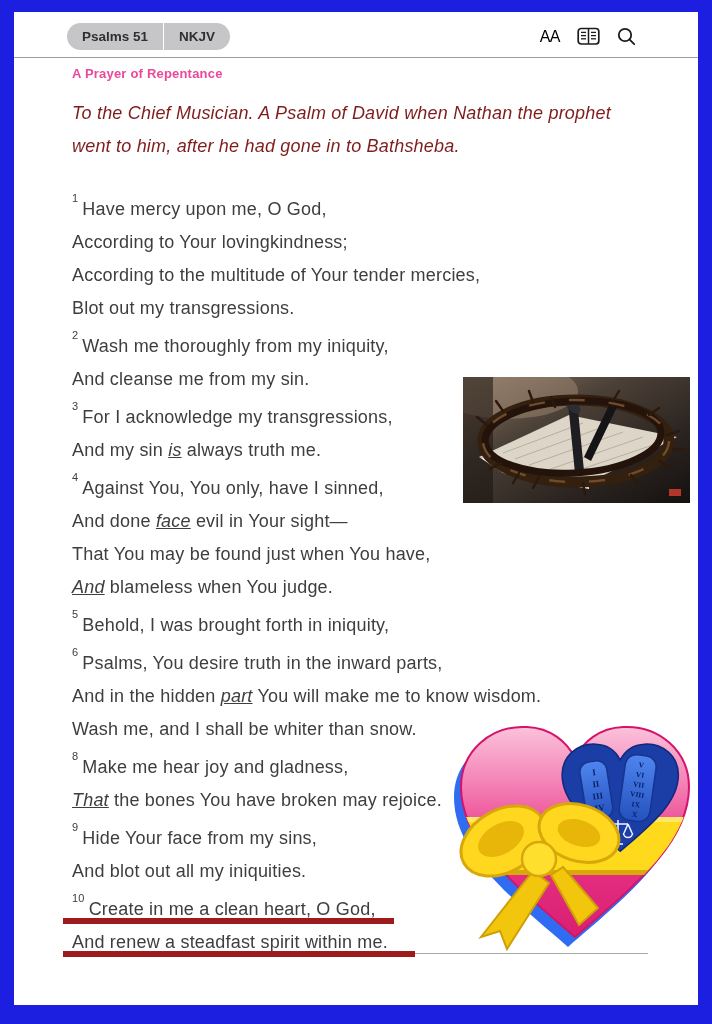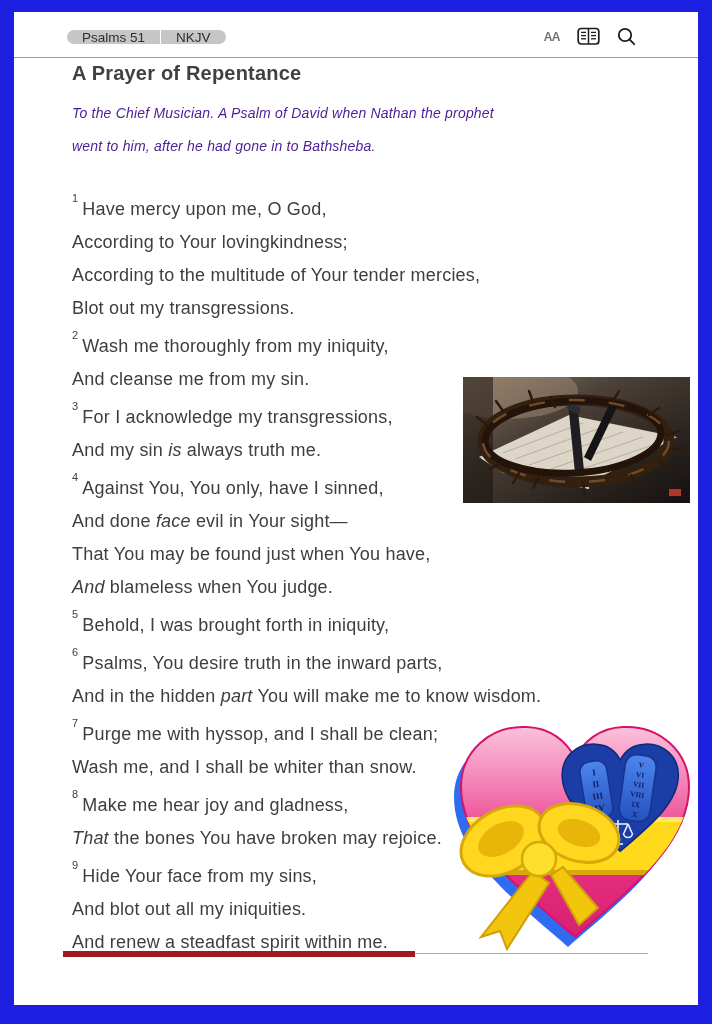--- a/index.html
+++ b/index.html
@@ -7,34 +7,34 @@
   body { font-family:"Liberation Sans","DejaVu Sans",sans-serif; background:#fff; }
 
   .frame { width:712px; height:1024px; background:#1c1fdf; padding:12px 14px 19px 14px; }
   .page  { position:relative; width:684px; height:993px; background:#ffffff; overflow:hidden; }
 
   
   header { height:46px; display:flex; align-items:center; justify-content:space-between;
            padding:4px 62px 0 53px; border-bottom:1px solid #9c9c9c; background:#fff; }
   .pill { display:flex; gap:1px; border-radius:15px; overflow:hidden; }
   .pill button { border:none; background:#c6c6c8; color:#2f2f31; font-family:inherit;
-                 font-size:13.5px; font-weight:normal; height:14px; padding:0 15px; cursor:pointer; }
+                 font-size:13.5px; font-weight:bold; height:27px; padding:0 15px; cursor:pointer; }
   .hdr-actions { display:flex; align-items:center; gap:17px; }
   .hdr-actions button { border:none; background:none; padding:0; cursor:pointer; display:flex; align-items:center; }
-  .aa { font-size:12px; font-weight:bold; color:#737373; letter-spacing:-.5px; font-family:inherit; }
+  .aa { font-size:16px; font-weight:normal; color:#000000; letter-spacing:-.5px; font-family:inherit; }
 
   
   main { position:relative; padding:3px 0 0 58px; }
-  h1 { font-size:20px; line-height:25px; font-weight:bold; color:#404040; letter-spacing:.2px; }
+  h1 { font-size:13px; line-height:25px; font-weight:bold; color:#ec4899; letter-spacing:.2px; }
   .intro { margin-top:11px; }
-  .iline { font-style:italic; font-size:14px; line-height:33px; color:#4c1d95; white-space:nowrap; letter-spacing:.2px; }
+  .iline { font-style:italic; font-size:18px; line-height:33px; color:#7f1d1d; white-space:nowrap; letter-spacing:.2px; }
   .verses { margin-top:25px; }
   .vline { position:relative; font-size:18px; line-height:33px; color:#3e3e40; white-space:nowrap; letter-spacing:.2px; }
   .vnum { font-size:11px; position:relative; top:-6px; margin-right:4px; color:#3e3e40; }
-  .it { font-style:italic; }
+  .it { font-style:italic;text-decoration:underline; }
   .txt { position:relative; display:inline-block; z-index:0; }
   .u .txt::after { content:""; position:absolute; left:-9px; right:-18px; bottom:2px; height:6px;
                    background:#9e1b1b; z-index:-1; }
   .u-ext .txt::after { right:-27px; }
   .rule::before { content:""; position:absolute; left:-9px; top:27px; width:585px; height:1px; background:#a9a9a9; }
 
   
   .crown-photo { position:absolute; left:449px; top:365px; width:227px; height:126px; }
   .heart-sticker { position:absolute; left:437px; top:699px; width:248px; height:248px; }
   svg { display:block; }
@@ -90,26 +90,26 @@
           <div class="vline"><span class="txt"><span>And cleanse me from my sin.</span></span></div>
           <div class="vline"><span class="txt"><sup class="vnum">3</sup><span>For I acknowledge my transgressions,</span></span></div>
           <div class="vline"><span class="txt"><span>And my sin </span><span class="it">is</span><span> always truth me.</span></span></div>
           <div class="vline"><span class="txt"><sup class="vnum">4</sup><span>Against You, You only, have I sinned,</span></span></div>
           <div class="vline"><span class="txt"><span>And done </span><span class="it">face</span><span> evil in Your sight—</span></span></div>
           <div class="vline"><span class="txt"><span>That You may be found just when You have,</span></span></div>
           <div class="vline"><span class="txt"><span class="it">And</span><span> blameless when You judge.</span></span></div>
           <div class="vline"><span class="txt"><sup class="vnum">5</sup><span>Behold, I was brought forth in iniquity,</span></span></div>
           <div class="vline"><span class="txt"><sup class="vnum">6</sup><span>Psalms, You desire truth in the inward parts,</span></span></div>
           <div class="vline"><span class="txt"><span>And in the hidden </span><span class="it">part</span><span> You will make me to know wisdom.</span></span></div>
-          <div class="vline"><span class="txt"><sup class="vnum">7</sup><span>Purge me with hyssop, and I shall be clean;</span></span></div>
           <div class="vline"><span class="txt"><span>Wash me, and I shall be whiter than snow.</span></span></div>
           <div class="vline"><span class="txt"><sup class="vnum">8</sup><span>Make me hear joy and gladness,</span></span></div>
           <div class="vline"><span class="txt"><span class="it">That</span><span> the bones You have broken may rejoice.</span></span></div>
           <div class="vline"><span class="txt"><sup class="vnum">9</sup><span>Hide Your face from my sins,</span></span></div>
           <div class="vline"><span class="txt"><span>And blot out all my iniquities.</span></span></div>
+          <div class="vline u"><span class="txt"><sup class="vnum">10</sup><span>Create in me a clean heart, O God,</span></span></div>
           <div class="vline u u-ext rule"><span class="txt"><span>And renew a steadfast spirit within me.</span></span></div>
         </div>
     </main>
 
     <svg class="crown-photo" viewBox="0 0 227 126">
       <defs>
         <linearGradient id="cbg" x1="0" y1="0" x2="1" y2="1">
           <stop offset="0" stop-color="#8a7663"></stop>
             <stop offset="0.35" stop-color="#4c4138"></stop>
           <stop offset="0.7" stop-color="#2b2420"></stop>

